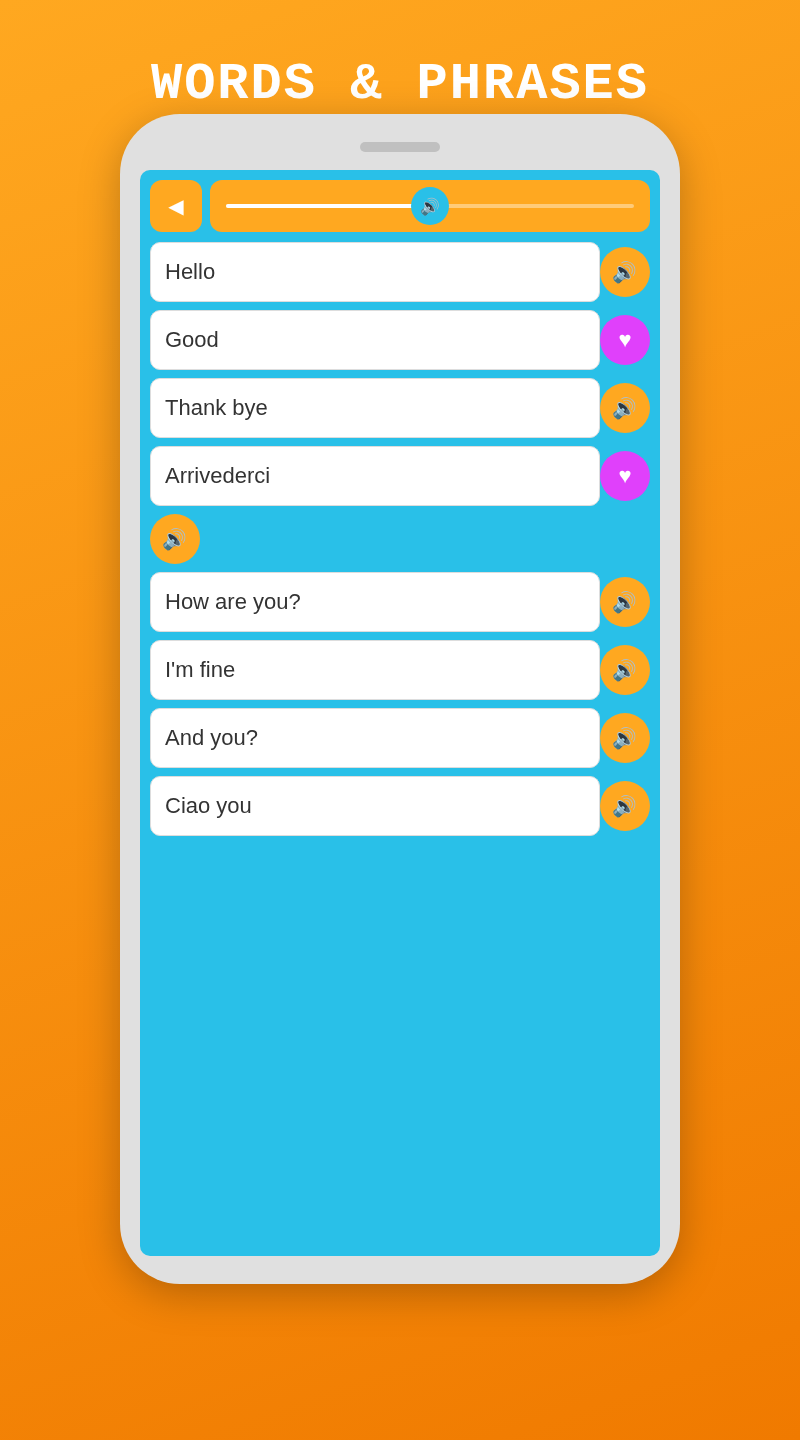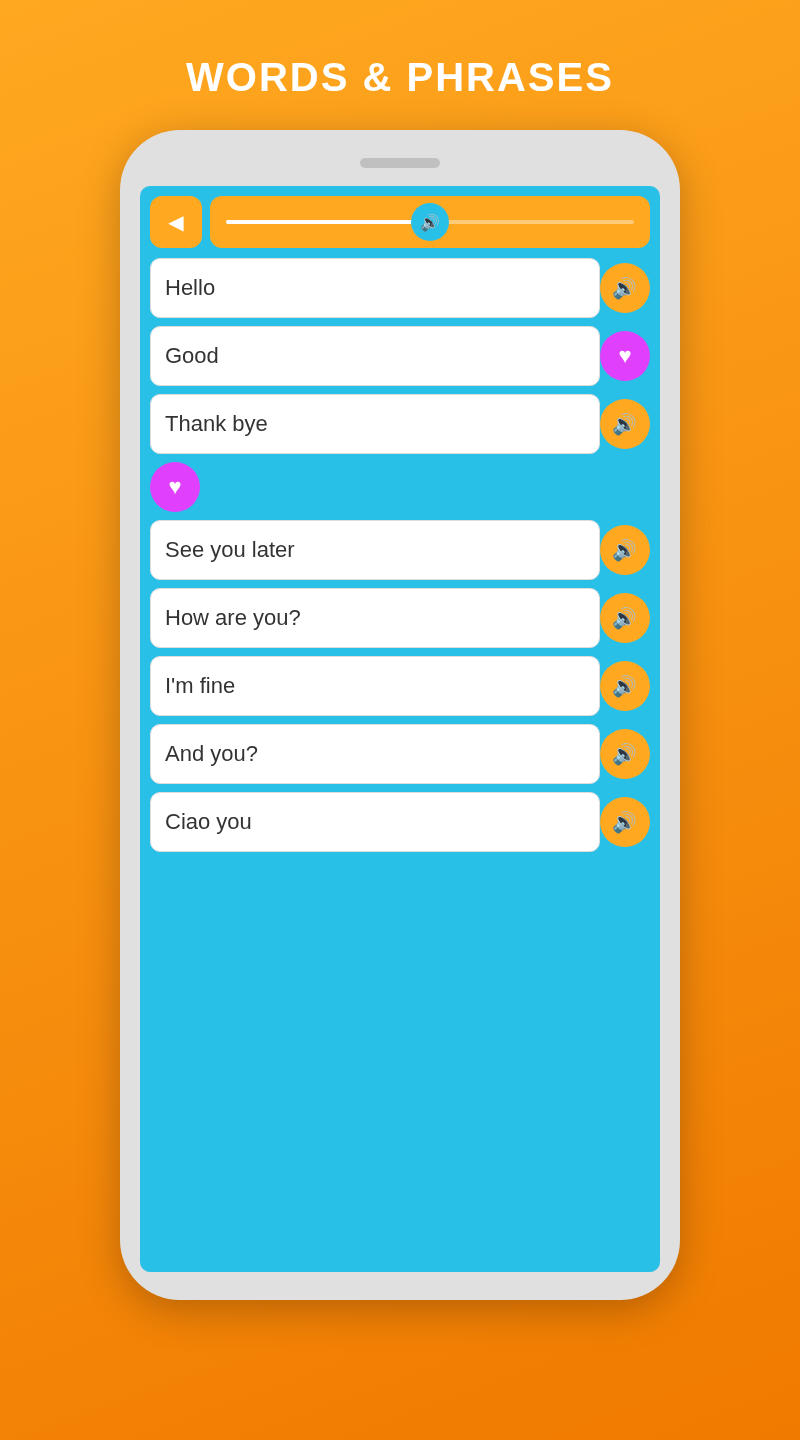--- a/index.html
+++ b/index.html
@@ -10,26 +10,26 @@
       background: linear-gradient(160deg, #FFA820 0%, #F07A00 100%);
       display: flex;
       flex-direction: column;
       align-items: center;
       font-family: 'Arial', sans-serif;
       overflow: hidden;
     }
 
     .page-title {
       color: white;
-      font-size: 40px;
+      font-size: 52px;
       font-weight: 900;
       letter-spacing: 2px;
       margin-top: 55px;
-      margin-bottom: 30px;
       text-align: center;
+      font-family: Liberation Mono, monospace;
     }
 
     .phone-frame {
       width: 560px;
       height: 1170px;
       background: #E0E0E0;
       border-radius: 60px;
       padding: 28px 20px 28px 20px;
       box-shadow: 0 10px 40px rgba(0,0,0,0.25);
       display: flex;
@@ -207,26 +207,26 @@
             <span style="color:white;font-size:22px;">♥</span>
           </div>
         </div>
         <div class="word-row">
           <div class="word-box">Thank bye</div>
           <div class="action-btn speaker">
             <span style="font-size:20px;">🔊</span>
           </div>
         </div>
         <div class="word-row">
+          <div class="word-box">Arrivederci</div>
           <div class="action-btn heart">
             <span style="color:white;font-size:22px;">♥</span>
           </div>
         </div>
         <div class="word-row">
-          <div class="word-box">See you later</div>
           <div class="action-btn speaker">
             <span style="font-size:20px;">🔊</span>
           </div>
         </div>
         <div class="word-row">
           <div class="word-box">How are you?</div>
           <div class="action-btn speaker">
             <span style="font-size:20px;">🔊</span>
           </div>
         </div>

